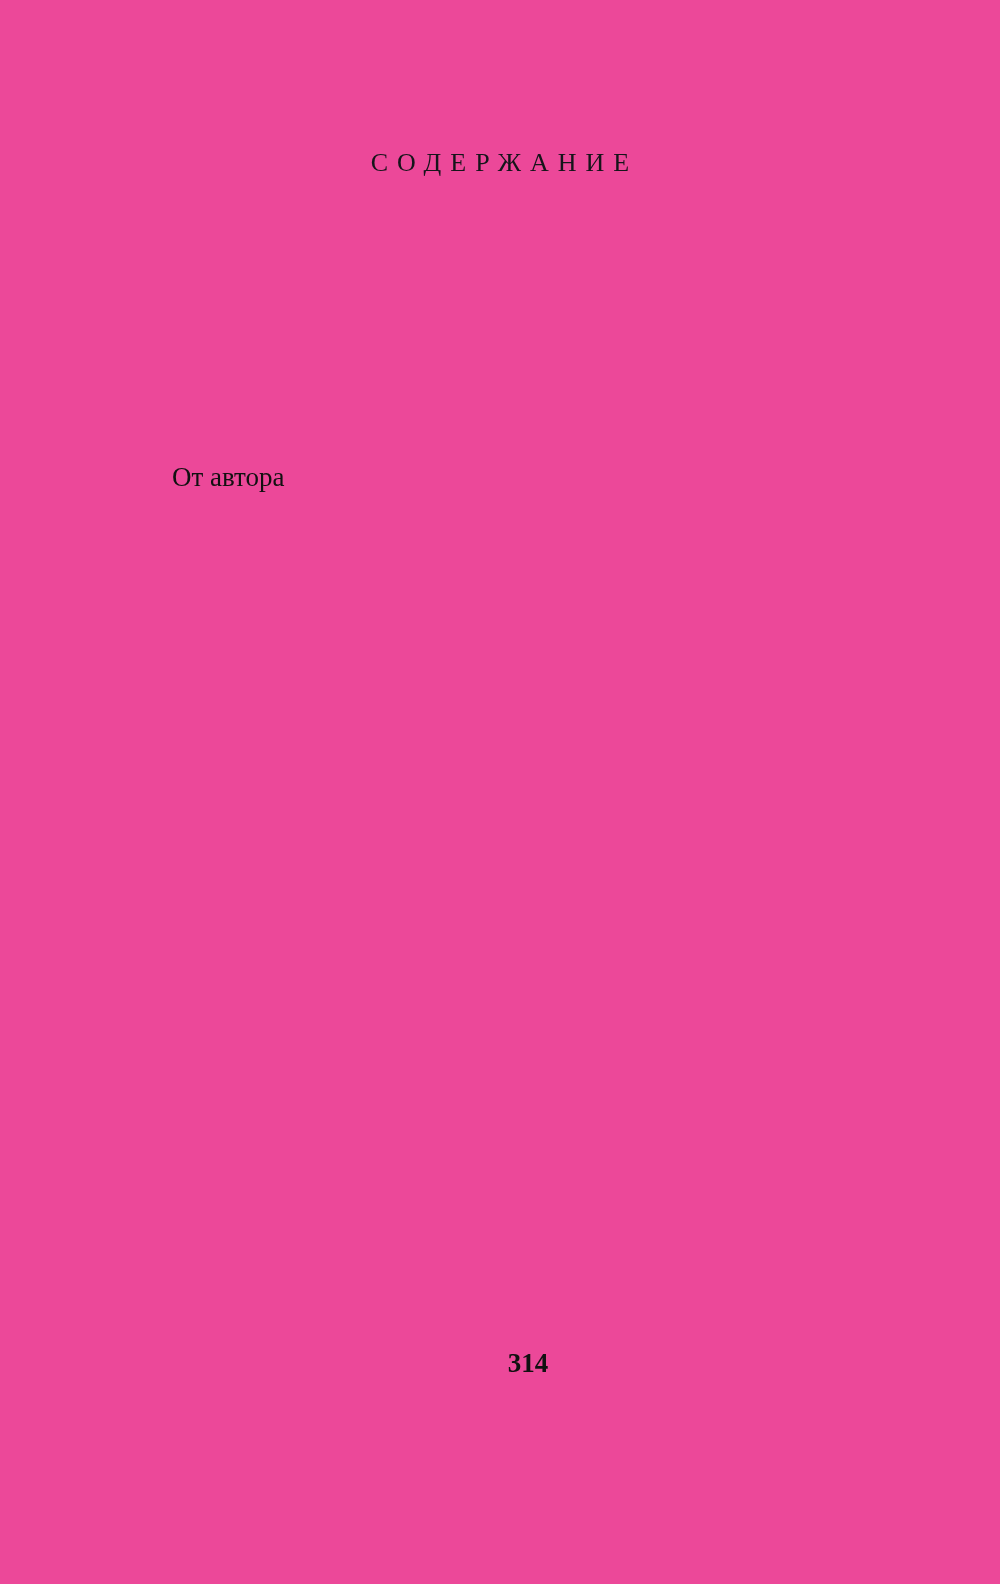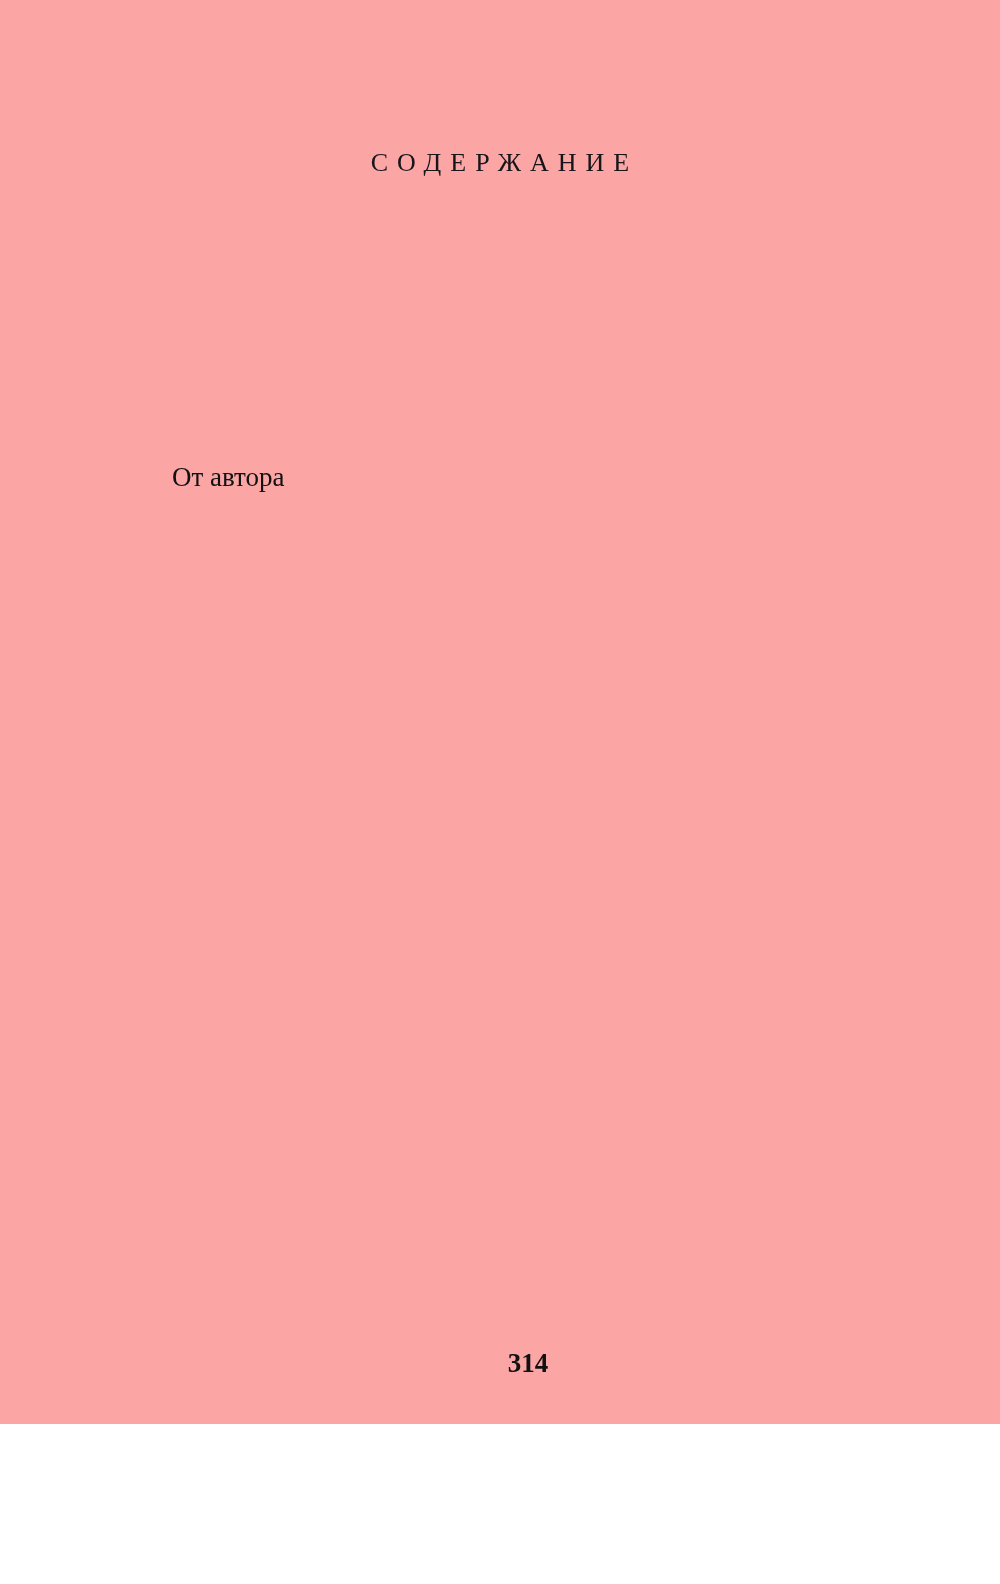--- a/index.html
+++ b/index.html
@@ -3,22 +3,22 @@
 <meta charset="utf-8">
 <style>
   html, body {
     margin: 0;
     padding: 0;
     background: #ffffff;
   }
   .page {
     position: relative;
     width: 1000px;
-    height: 1424px;
-    background: #fca5a5;
+    height: 1584px;
+    background: #ec4899;
     margin: 0 auto;
     overflow: hidden;
     font-family: "Liberation Serif", "DejaVu Serif", serif;
     color: #111111;
   }
 
   
   .toc-title {
     position: absolute;
     top: 148px;

